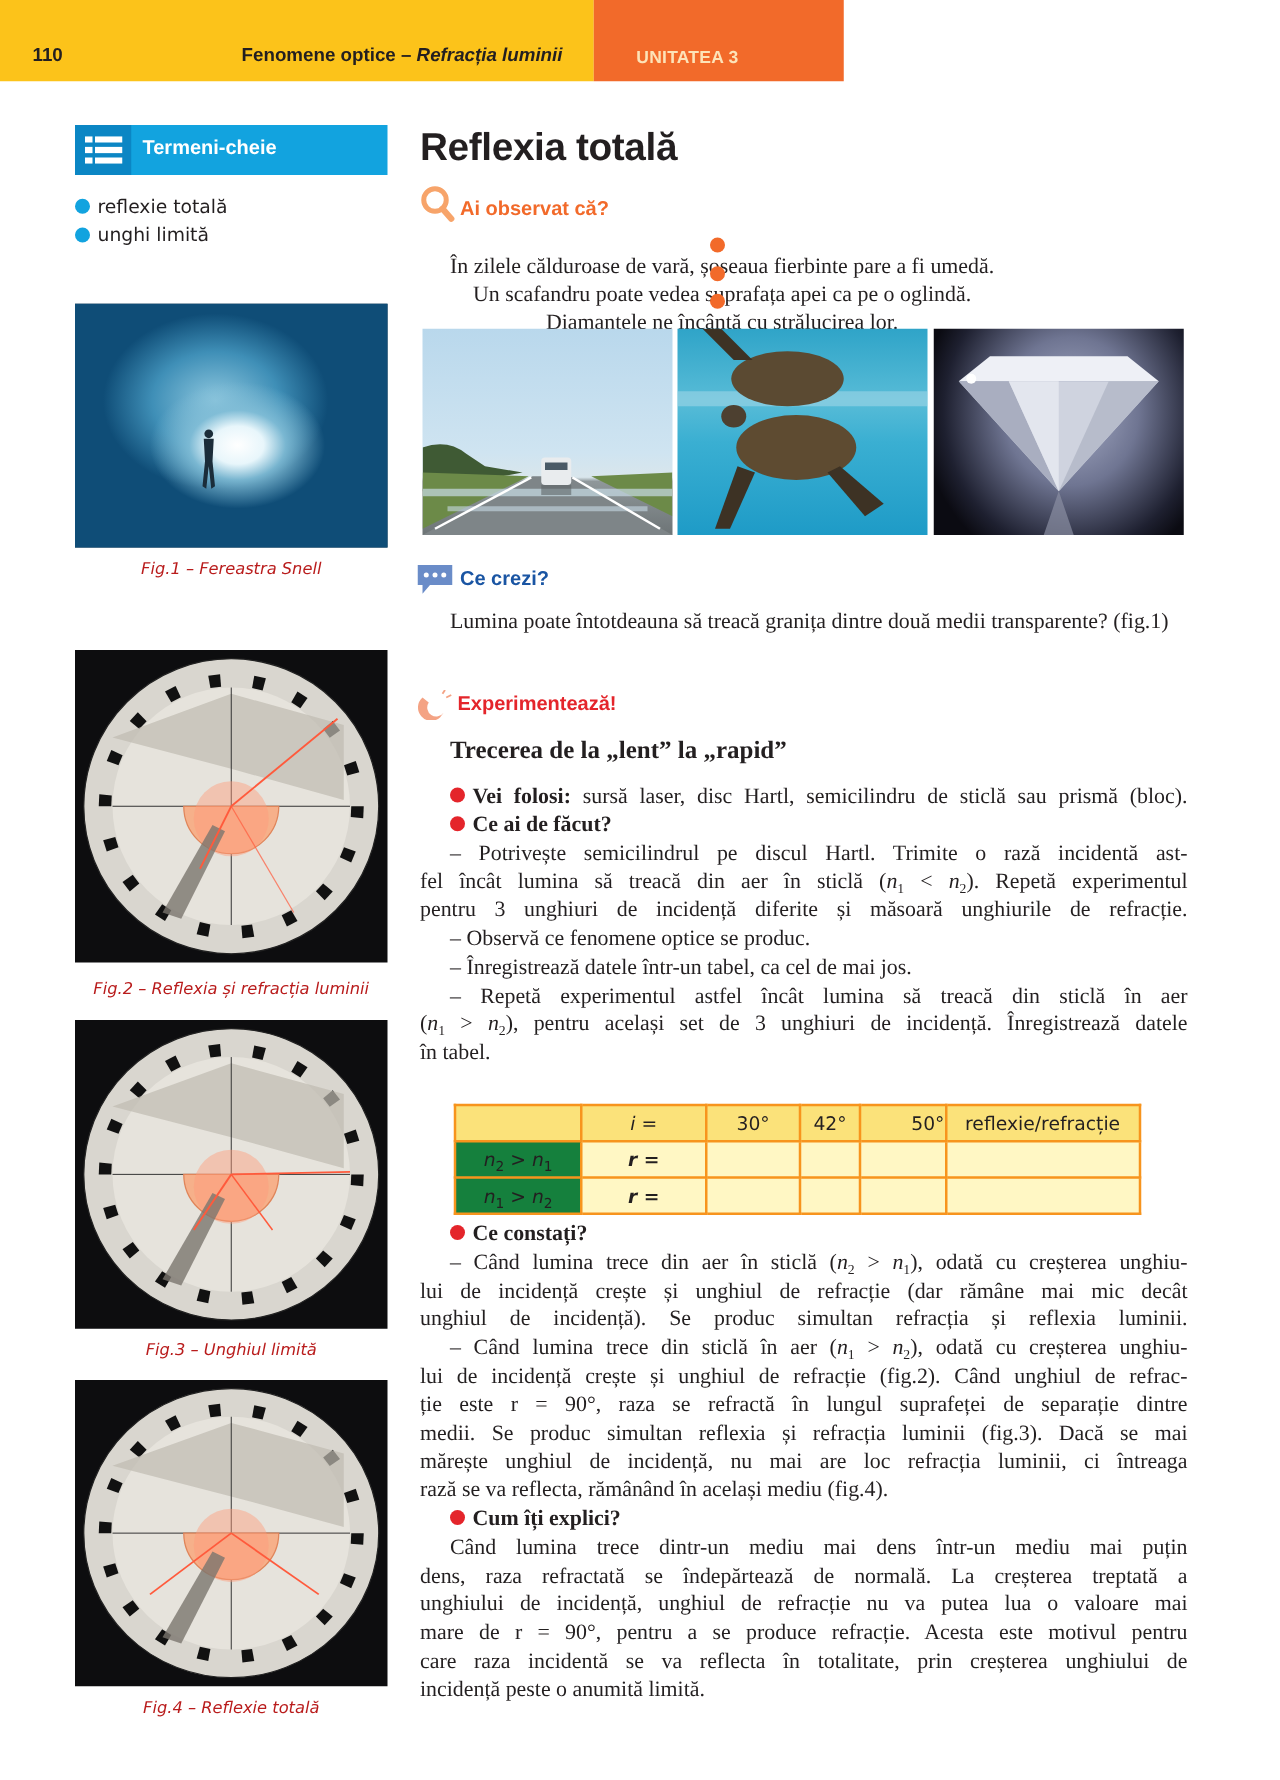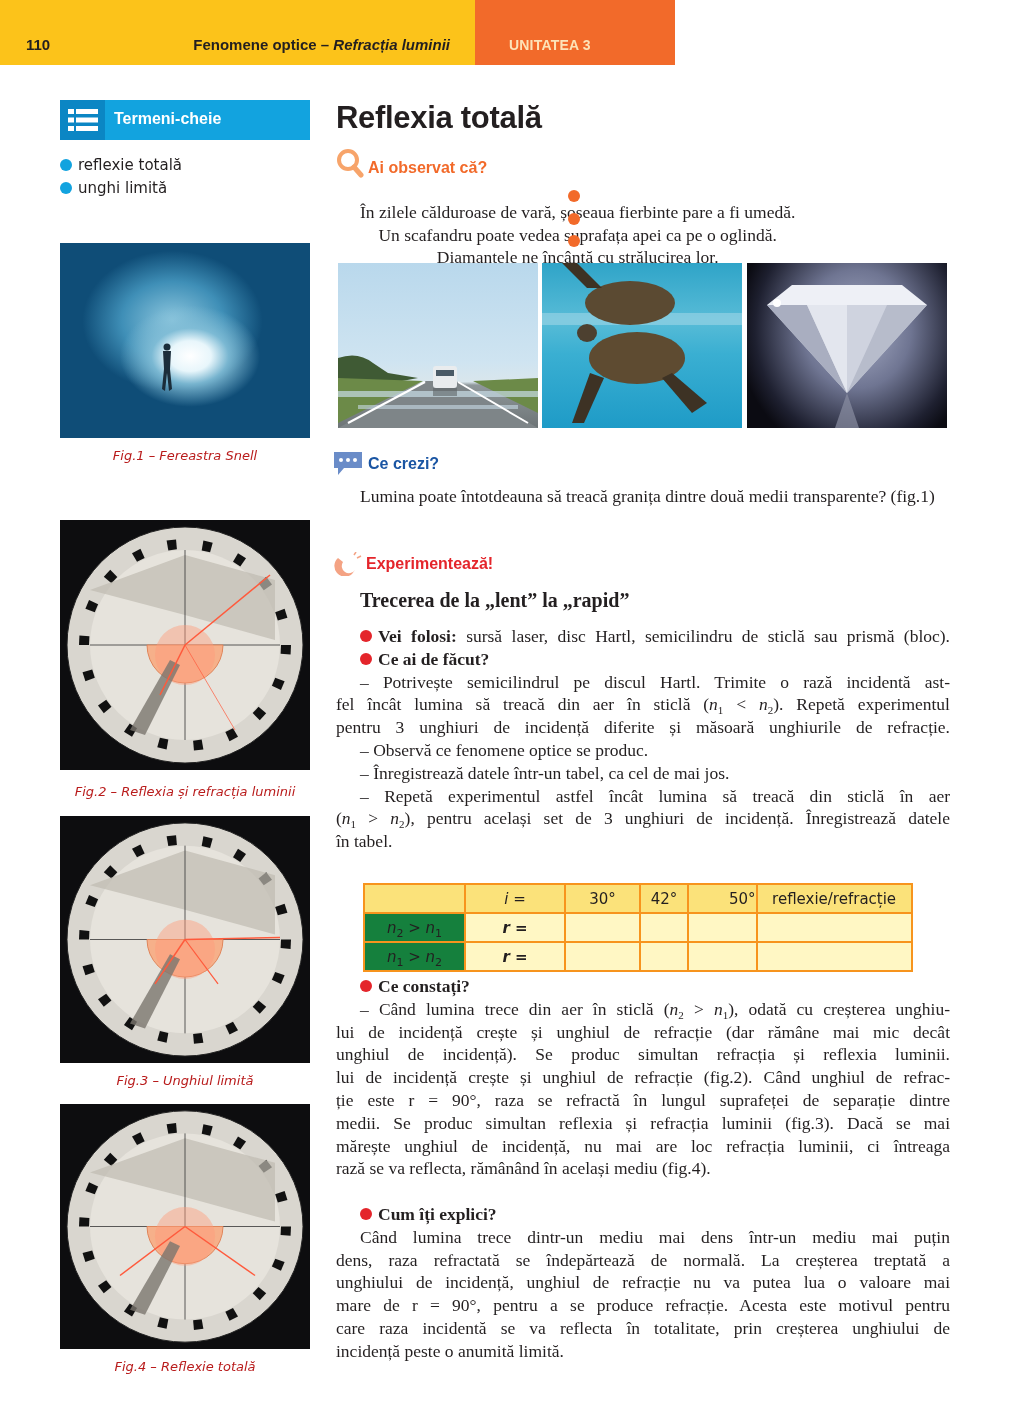--- a/index.html
+++ b/index.html
@@ -338,20 +338,21 @@
     <td class="c5"></td>
   </tr>
 </tbody>
   </table>
 
 <div class="para" style="top:975px">
   <span class="line ind"><span class="rdot"></span><b>Ce constați?</b></span>
   <span class="jline ind"><span>– Când lumina trece din aer în sticlă (</span><i>n</i><sub>2</sub> &gt; <i>n</i><sub>1</sub><span>), odată cu creșterea unghiu-</span></span>
   <span class="jline">lui de incidență crește și unghiul de refracție (dar rămâne mai mic decât</span>
   <span class="jline">unghiul de incidență). Se produc simultan refracția și reflexia luminii.</span>
+  <span class="jline ind"><span>– Când lumina trece din sticlă în aer (</span><i>n</i><sub>1</sub> &gt; <i>n</i><sub>2</sub><span>), odată cu creșterea unghiu-</span></span>
   <span class="jline">lui de incidență crește și unghiul de refracție (fig.2). Când unghiul de refrac-</span>
   <span class="jline">ție este r = 90°, raza se refractă în lungul suprafeței de separație dintre</span>
   <span class="jline">medii. Se produc simultan reflexia și refracția luminii (fig.3). Dacă se mai</span>
   <span class="jline">mărește unghiul de incidență, nu mai are loc refracția luminii, ci întreaga</span>
   <span class="line">rază se va reflecta, rămânând în același mediu (fig.4).</span>
 </div>
 
 <div class="para" style="top:1203px">
   <span class="line ind"><span class="rdot"></span><b>Cum îți explici?</b></span>
   <span class="jline ind">Când lumina trece dintr-un mediu mai dens într-un mediu mai puțin</span>

